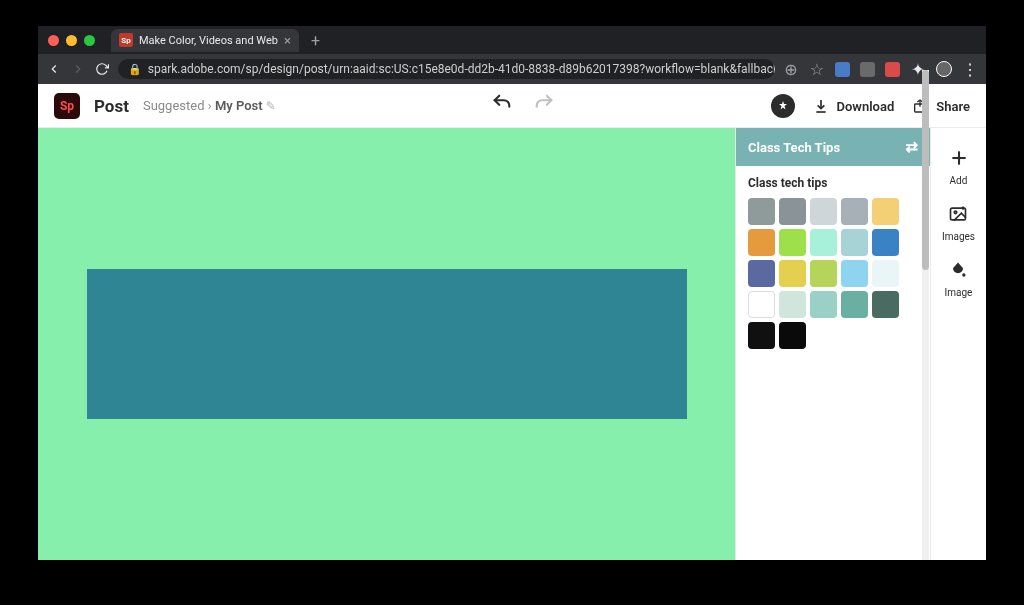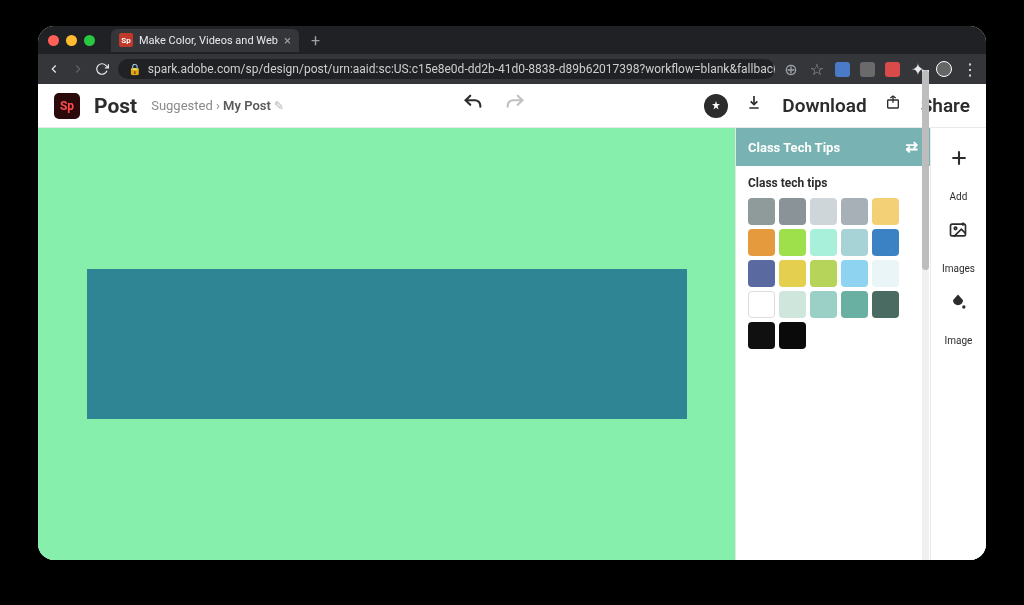--- a/index.html
+++ b/index.html
@@ -8,21 +8,21 @@
     background: #000;
     width: 1024px;
     height: 605px;
     overflow: hidden;
     position: relative;
   }
   .mac-window {
     position: absolute;
     top: 26px; left: 38px; right: 38px; bottom: 45px;
     background: #fff;
-    border-radius: 16px;
+    border-radius: 0;
     overflow: hidden;
     display: flex;
     flex-direction: column;
     box-shadow: 0 10px 40px rgba(0,0,0,.5);
   }
   
   .tabbar {
     height: 28px;
     background: #202124;
     display: flex;
@@ -64,30 +64,30 @@
   .ext-row{display:flex;gap:10px;align-items:center}
   .ext-ico{width:15px;height:15px;border-radius:3px}
   .avatar{width:16px;height:16px;border-radius:50%;background:#666;border:1px solid #fff}
   
   .app-header{
     height:44px;border-bottom:1px solid #eaeaea;
     display:flex;align-items:center;padding:0 16px;gap:14px;
     background:#fff;
   }
   .sp-logo{width:26px;height:26px;background:#2a0a0a;border-radius:5px;display:flex;align-items:center;justify-content:center;color:#ff4b4b;font-weight:bold;font-size:12px}
-  .post-label{font-weight:700;font-size:21px;color:#2c2c2c}
+  .post-label{font-weight:700;font-size:17px;color:#2c2c2c}
   .crumb{font-size:13px;color:#8a8a8a}
   .crumb .cur{color:#5a5a5a;font-weight:600}
   .pencil{color:#b0b0b0;font-size:12px}
   .hdr-center{flex:1;display:flex;justify-content:center;gap:20px}
   .undo,.redo{font-size:22px;color:#2c2c2c}
   .redo{color:#c0c0c0}
   .hdr-right{display:flex;align-items:center;gap:18px}
   .premium{width:24px;height:24px;border-radius:50%;background:#2c2c2c;display:flex;align-items:center;justify-content:center;color:#fff;font-size:11px}
-  .hdr-btn{display:flex;align-items:flex-start;gap:20px;font-size:19px;font-weight:600;color:#2c2c2c}
+  .hdr-btn{display:flex;align-items:flex-end;gap:8px;font-size:13px;font-weight:600;color:#2c2c2c}
   
   .workspace{flex:1;display:flex;background:#86efac;overflow:hidden}
   .canvas-zone{flex:1;display:flex;align-items:center;justify-content:center;padding:10px 20px}
   .canvas{width:600px;height:150px;background:#2f8593}
   
   .props{
     width:195px;background:#fff;border-left:1px solid #e5e5e5;
     display:flex;flex-direction:column;overflow-y:auto;
   }
   .panel-header{
@@ -103,21 +103,21 @@
   .swatch{width:27px;height:27px;border-radius:4px;cursor:pointer}
   .swatch.current{border:2px solid #2c2c2c;display:flex;align-items:center;justify-content:center}
   .swatch.current::after{content:"≡";font-size:12px;color:#2c2c2c}
   .swatch.white{border:1px solid #ddd}
   
   .side-tools{
     width:56px;background:#fff;border-left:1px solid #eaeaea;
     display:flex;flex-direction:column;align-items:center;gap:18px;
     padding-top:20px;
   }
-  .tool{display:flex;flex-direction:column;align-items:center;gap:19px;font-size:10px;color:#2c2c2c;cursor:pointer}
+  .tool{display:flex;flex-direction:column;align-items:center;gap:3px;font-size:10px;color:#2c2c2c;cursor:pointer}
   .tool-ico{font-size:18px}
   .scrolltrack{width:7px;background:#f0f0f0;position:absolute;right:57px;top:44px;bottom:0}
   .scrollthumb{width:7px;background:#bdbdbd;height:200px;border-radius:4px;position:absolute;top:0}
 </style>
 </head>
 <body>
 
 <div class="mac-window">
 
   <div class="tabbar">

